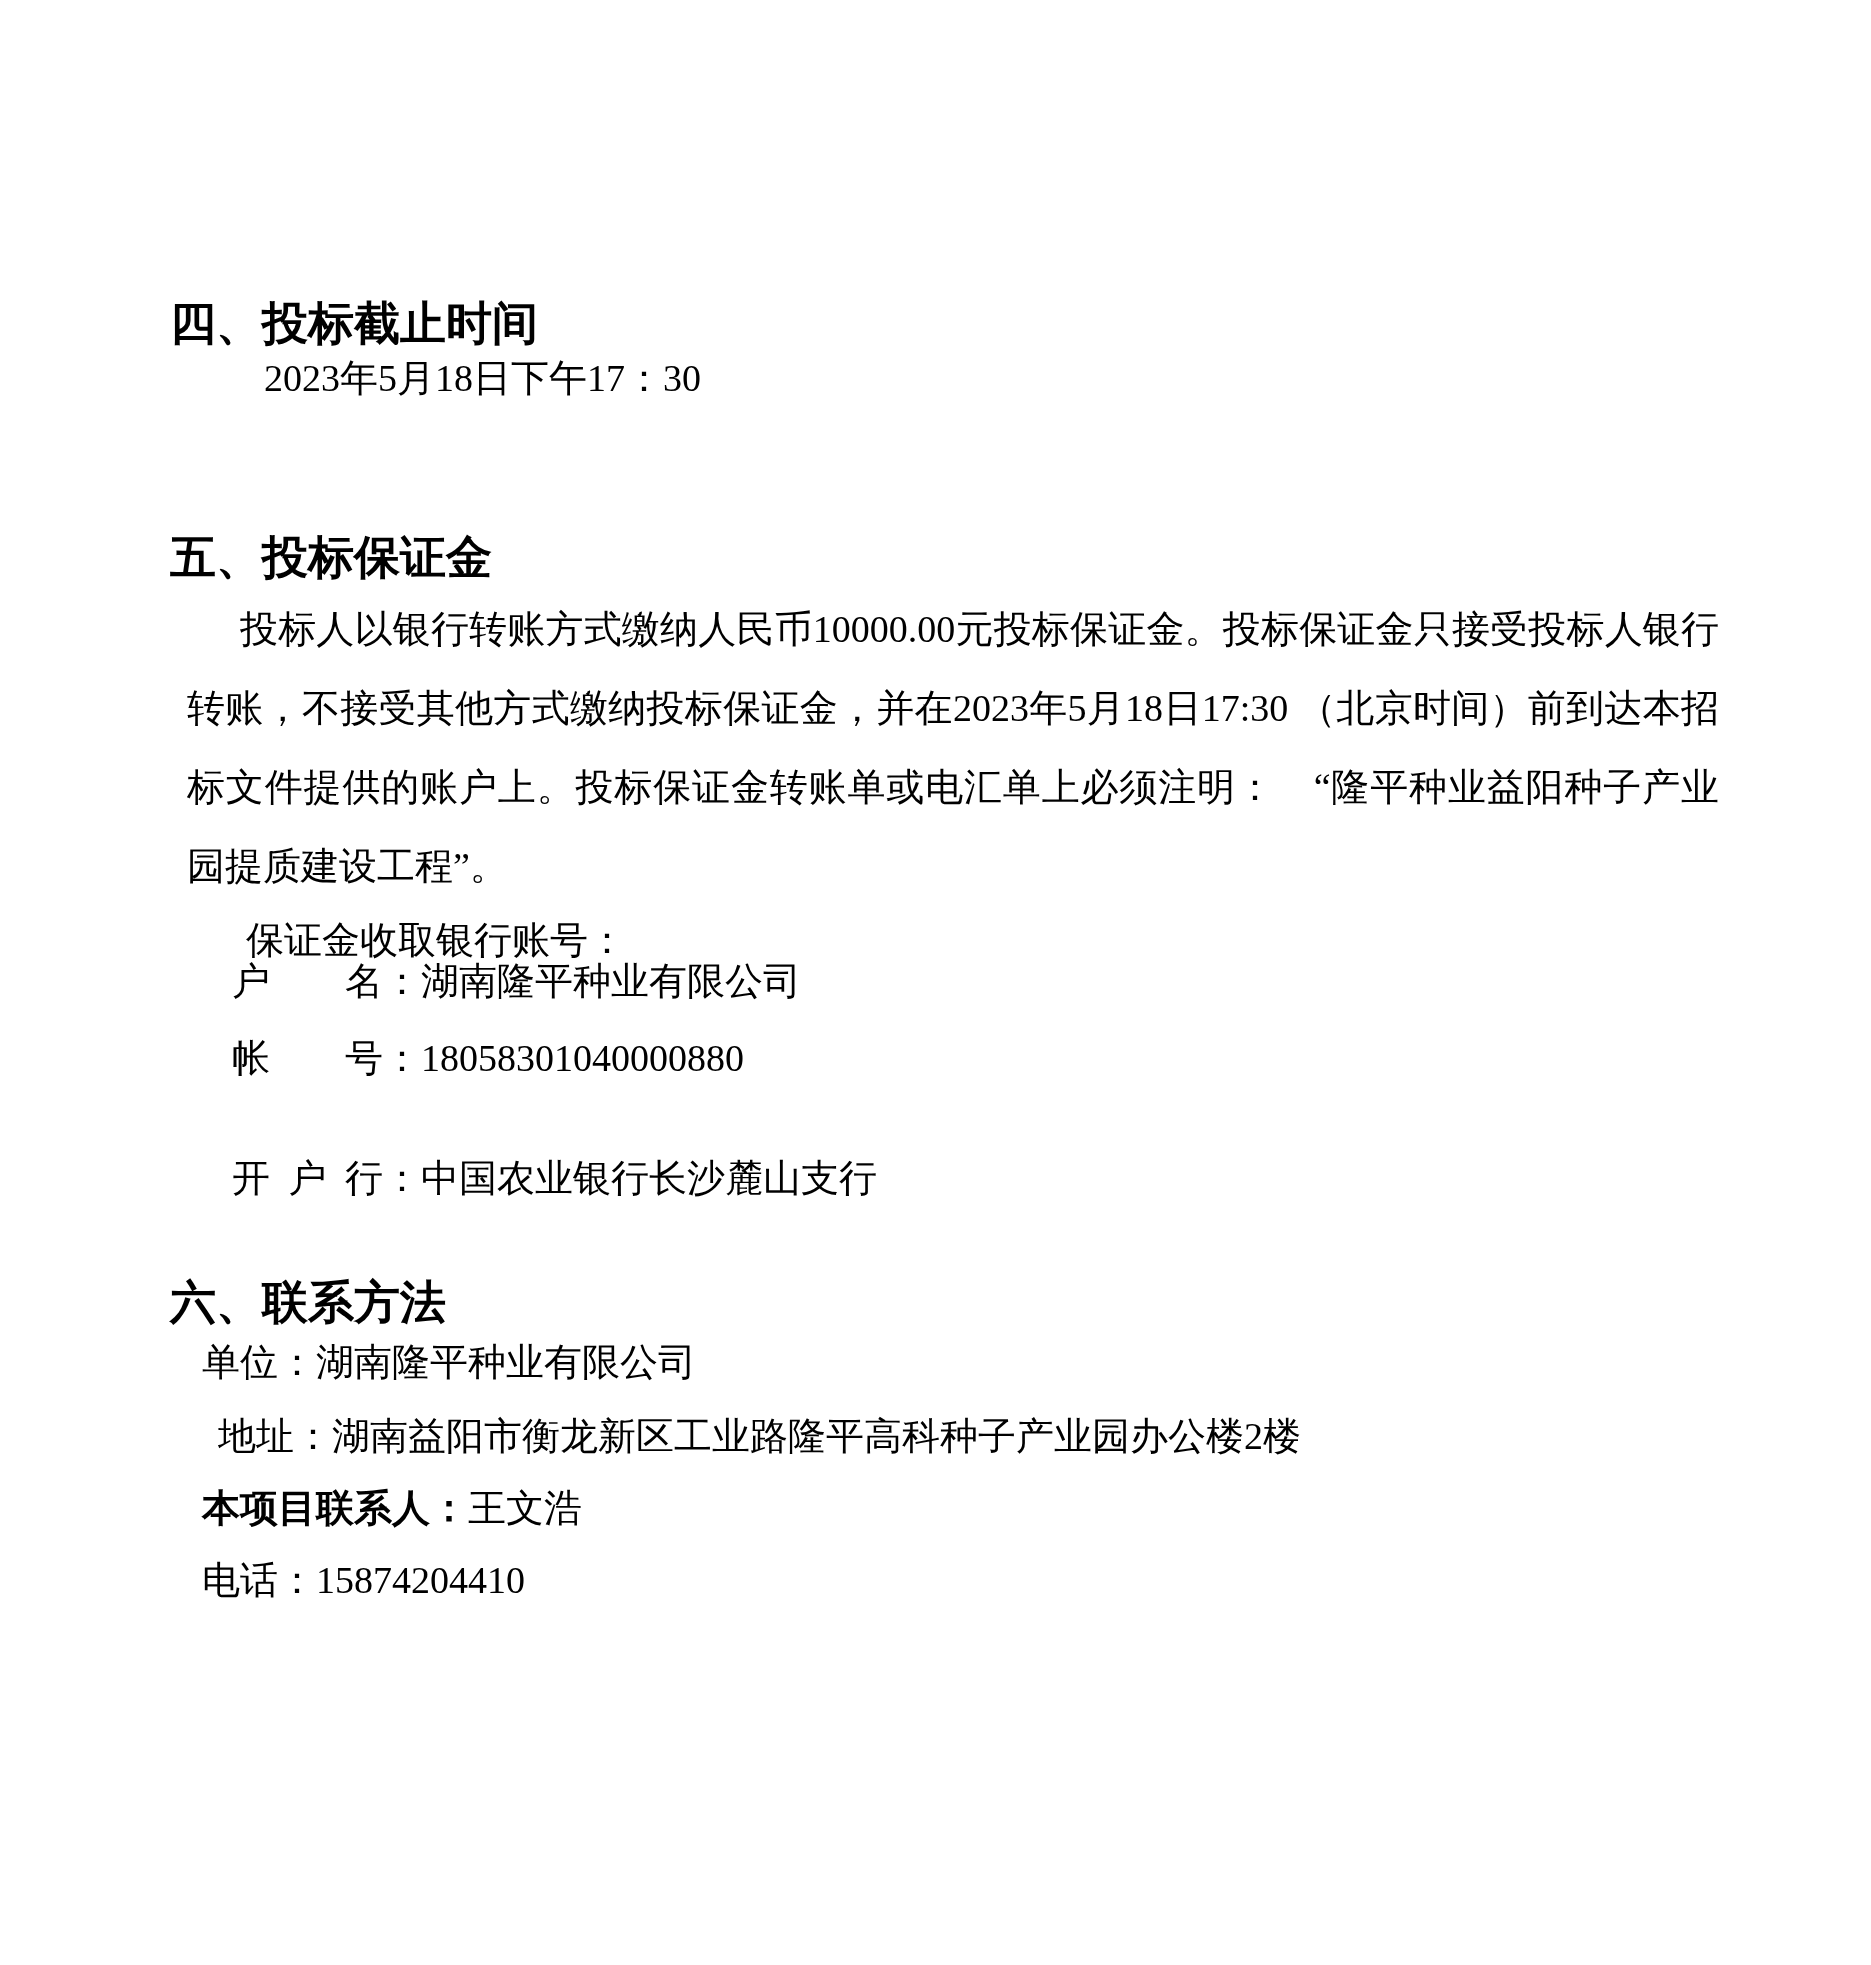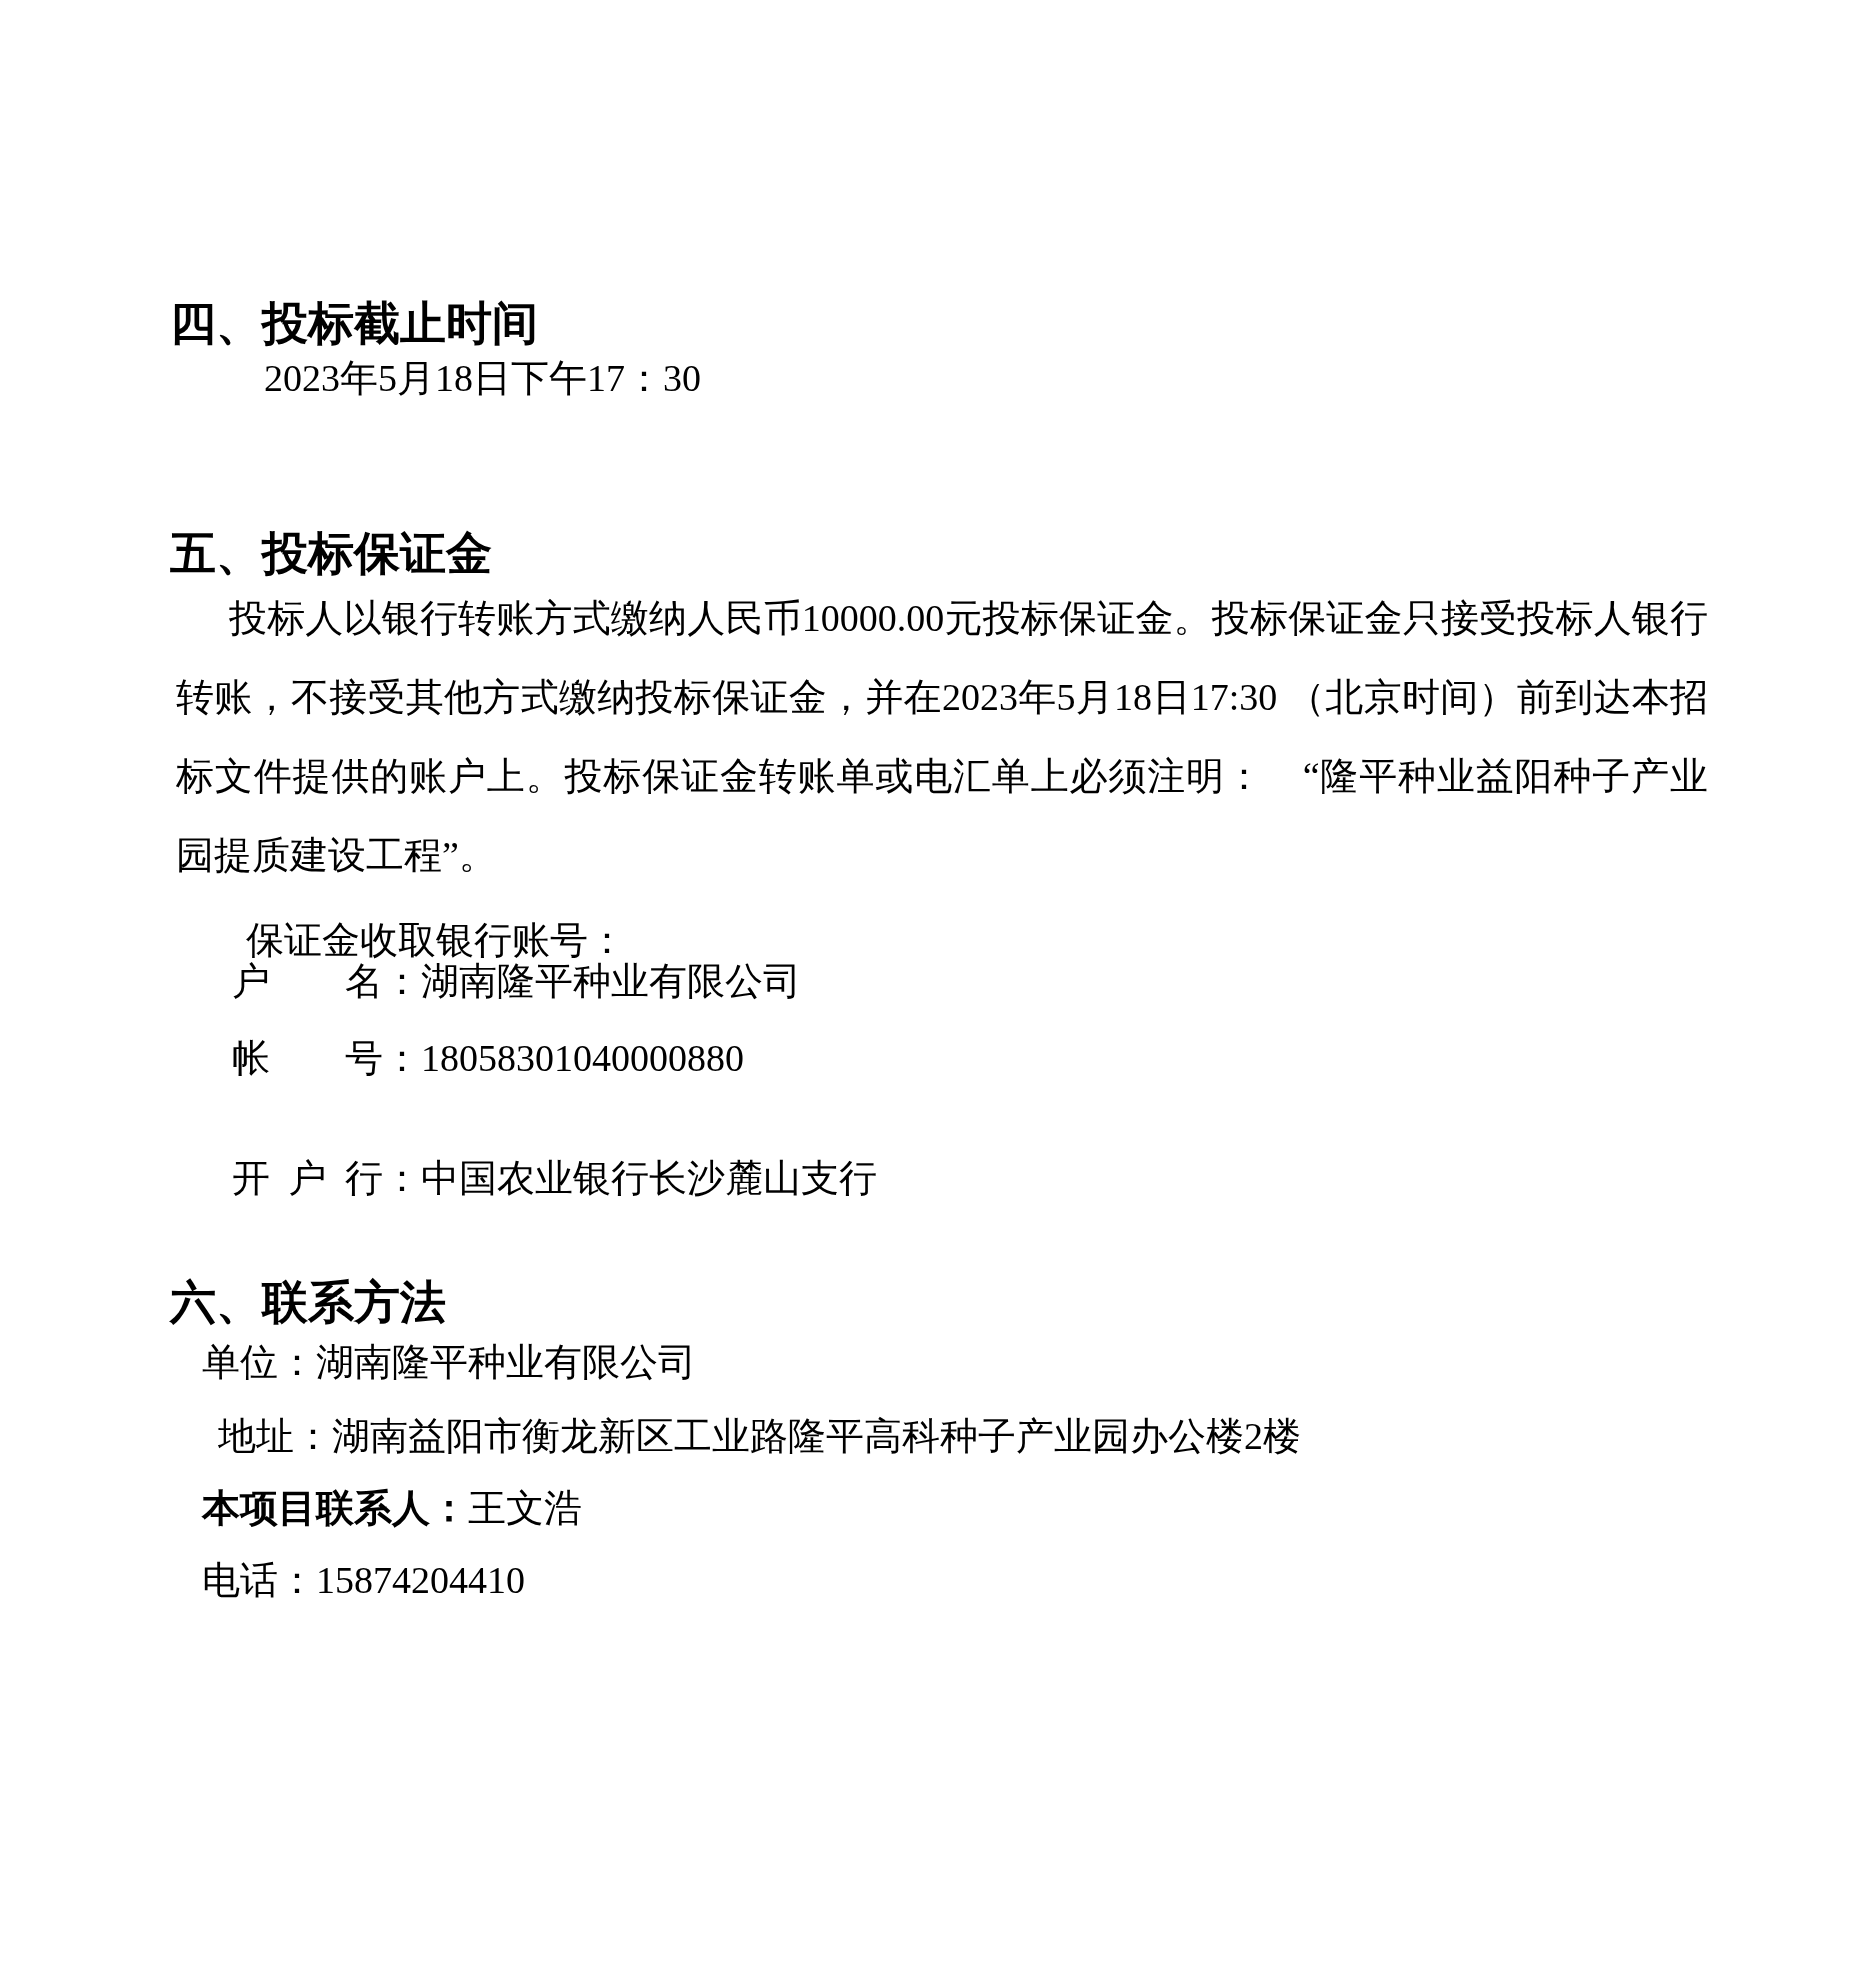--- a/index.html
+++ b/index.html
@@ -41,23 +41,23 @@
   }
   .bold-label { font-weight: bold; margin-top: 16px; }
 </style>
 </head>
 <body>
 
 <h2 class="abs heading" style="top:258px; left:170px;">四、投标截止时间</h2>
 
 <p class="abs body-line" style="top:339px; left:264px; margin:0;">2023年5月18日下午17：30</p>
 
-<h2 class="abs heading" style="top:492px; left:170px;font-family:Liberation Mono, monospace;">五、投标保证金</h2>
+<h2 class="abs heading" style="top:492px; left:170px;">五、投标保证金</h2>
 
-<p class="abs para" style="top:573px; left:170px; width:1532px; margin:6px;">投标人以银行转账方式缴纳人民币10000.00元投标保证金。投标保证金只接受投标人银行转账，不接受其他方式缴纳投标保证金，并在2023年5月18日17:30 （北京时间）前到达本招标文件提供的账户上。投标保证金转账单或电汇单上必须注明：　“隆平种业益阳种子产业园提质建设工程”。</p>
+<p class="abs para" style="top:573px; left:170px; width:1532px; margin:17px;">投标人以银行转账方式缴纳人民币10000.00元投标保证金。投标保证金只接受投标人银行转账，不接受其他方式缴纳投标保证金，并在2023年5月18日17:30 （北京时间）前到达本招标文件提供的账户上。投标保证金转账单或电汇单上必须注明：　“隆平种业益阳种子产业园提质建设工程”。</p>
 
 <p class="abs body-line" style="top:885px; left:230px; margin:16px;">保证金收取银行账号：</p>
 
 <div class="abs body-line" style="top:942px; left:232px;">
   <span class="acct-label">户名</span><span>：</span><span>湖南隆平种业有限公司</span>
 </div>
 
 <div class="abs body-line" style="top:1019px; left:232px;">
   <span class="acct-label">帐号</span><span>：</span><span>18058301040000880</span>
 </div>

